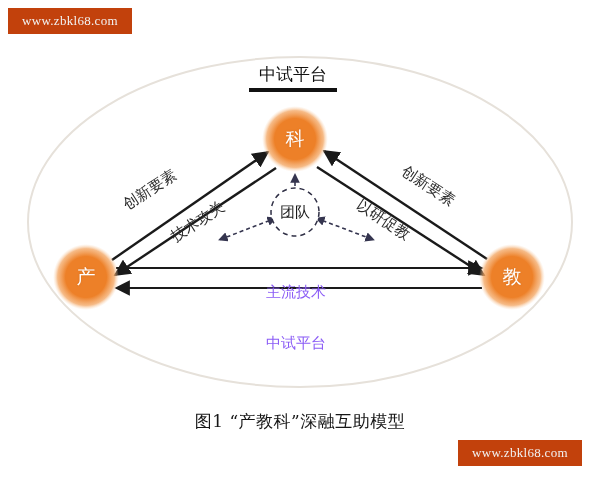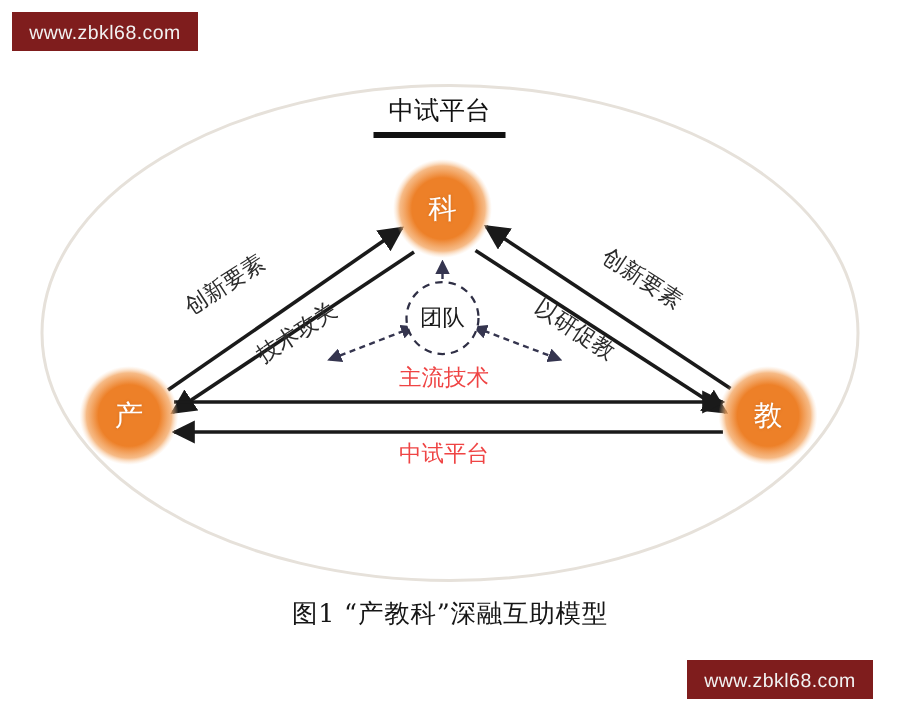--- a/index.html
+++ b/index.html
@@ -18,23 +18,23 @@
 
   #canvas {
     position: absolute;
     left: 0; top: 0;
     width: 600px;
     height: 480px;
   }
 
   .wm {
     position: absolute;
-    background: #7f1d1d;
+    background: #c2410c;
     color: #f2f2f2;
-    font-family: Liberation Sans, sans-serif;
+    font-family: Liberation Serif, serif;
     font-size: 13px;
     letter-spacing: 0.3px;
     display: flex;
     align-items: center;
     justify-content: center;
     white-space: nowrap;
     user-select: none;
   }
   #wm-top-left {
     left: 8px;
@@ -65,25 +65,26 @@
     position: absolute;
     color: #2b2b2b;
     font-size: 15px;
     font-family: "DejaVu Serif", "Liberation Serif", serif;
     white-space: nowrap;
     transform-origin: 50% 50%;
   }
 
   .plain-label {
     position: absolute;
-    color: #ef4444;
+    color: #8b5cf6;
     font-size: 15px;
     font-family: Liberation Serif, serif;
     white-space: nowrap;
     transform: translate(-50%, -50%);
+    margin-top: 40px;
   }
 
   #platform-title {
     position: absolute;
     left: 293px;
     top: 74px;
     transform: translate(-50%, -50%);
     color: #111111;
     font-size: 17px;
     font-family: "DejaVu Serif", "Liberation Serif", serif;
@@ -106,21 +107,21 @@
     transform: translate(-50%, -50%);
     color: #1a1a1a;
     font-size: 15px;
     font-family: "DejaVu Serif", "Liberation Serif", serif;
     white-space: nowrap;
   }
 
   #caption {
     position: absolute;
     left: 300px;
-    top: 409px;
+    top: 421px;
     transform: translate(-50%, -50%);
     color: #161616;
     font-size: 17px;
     font-family: "DejaVu Serif", "Liberation Serif", serif;
     white-space: nowrap;
     letter-spacing: 0.5px;
   }
 </style>
 </head>
 <body>

